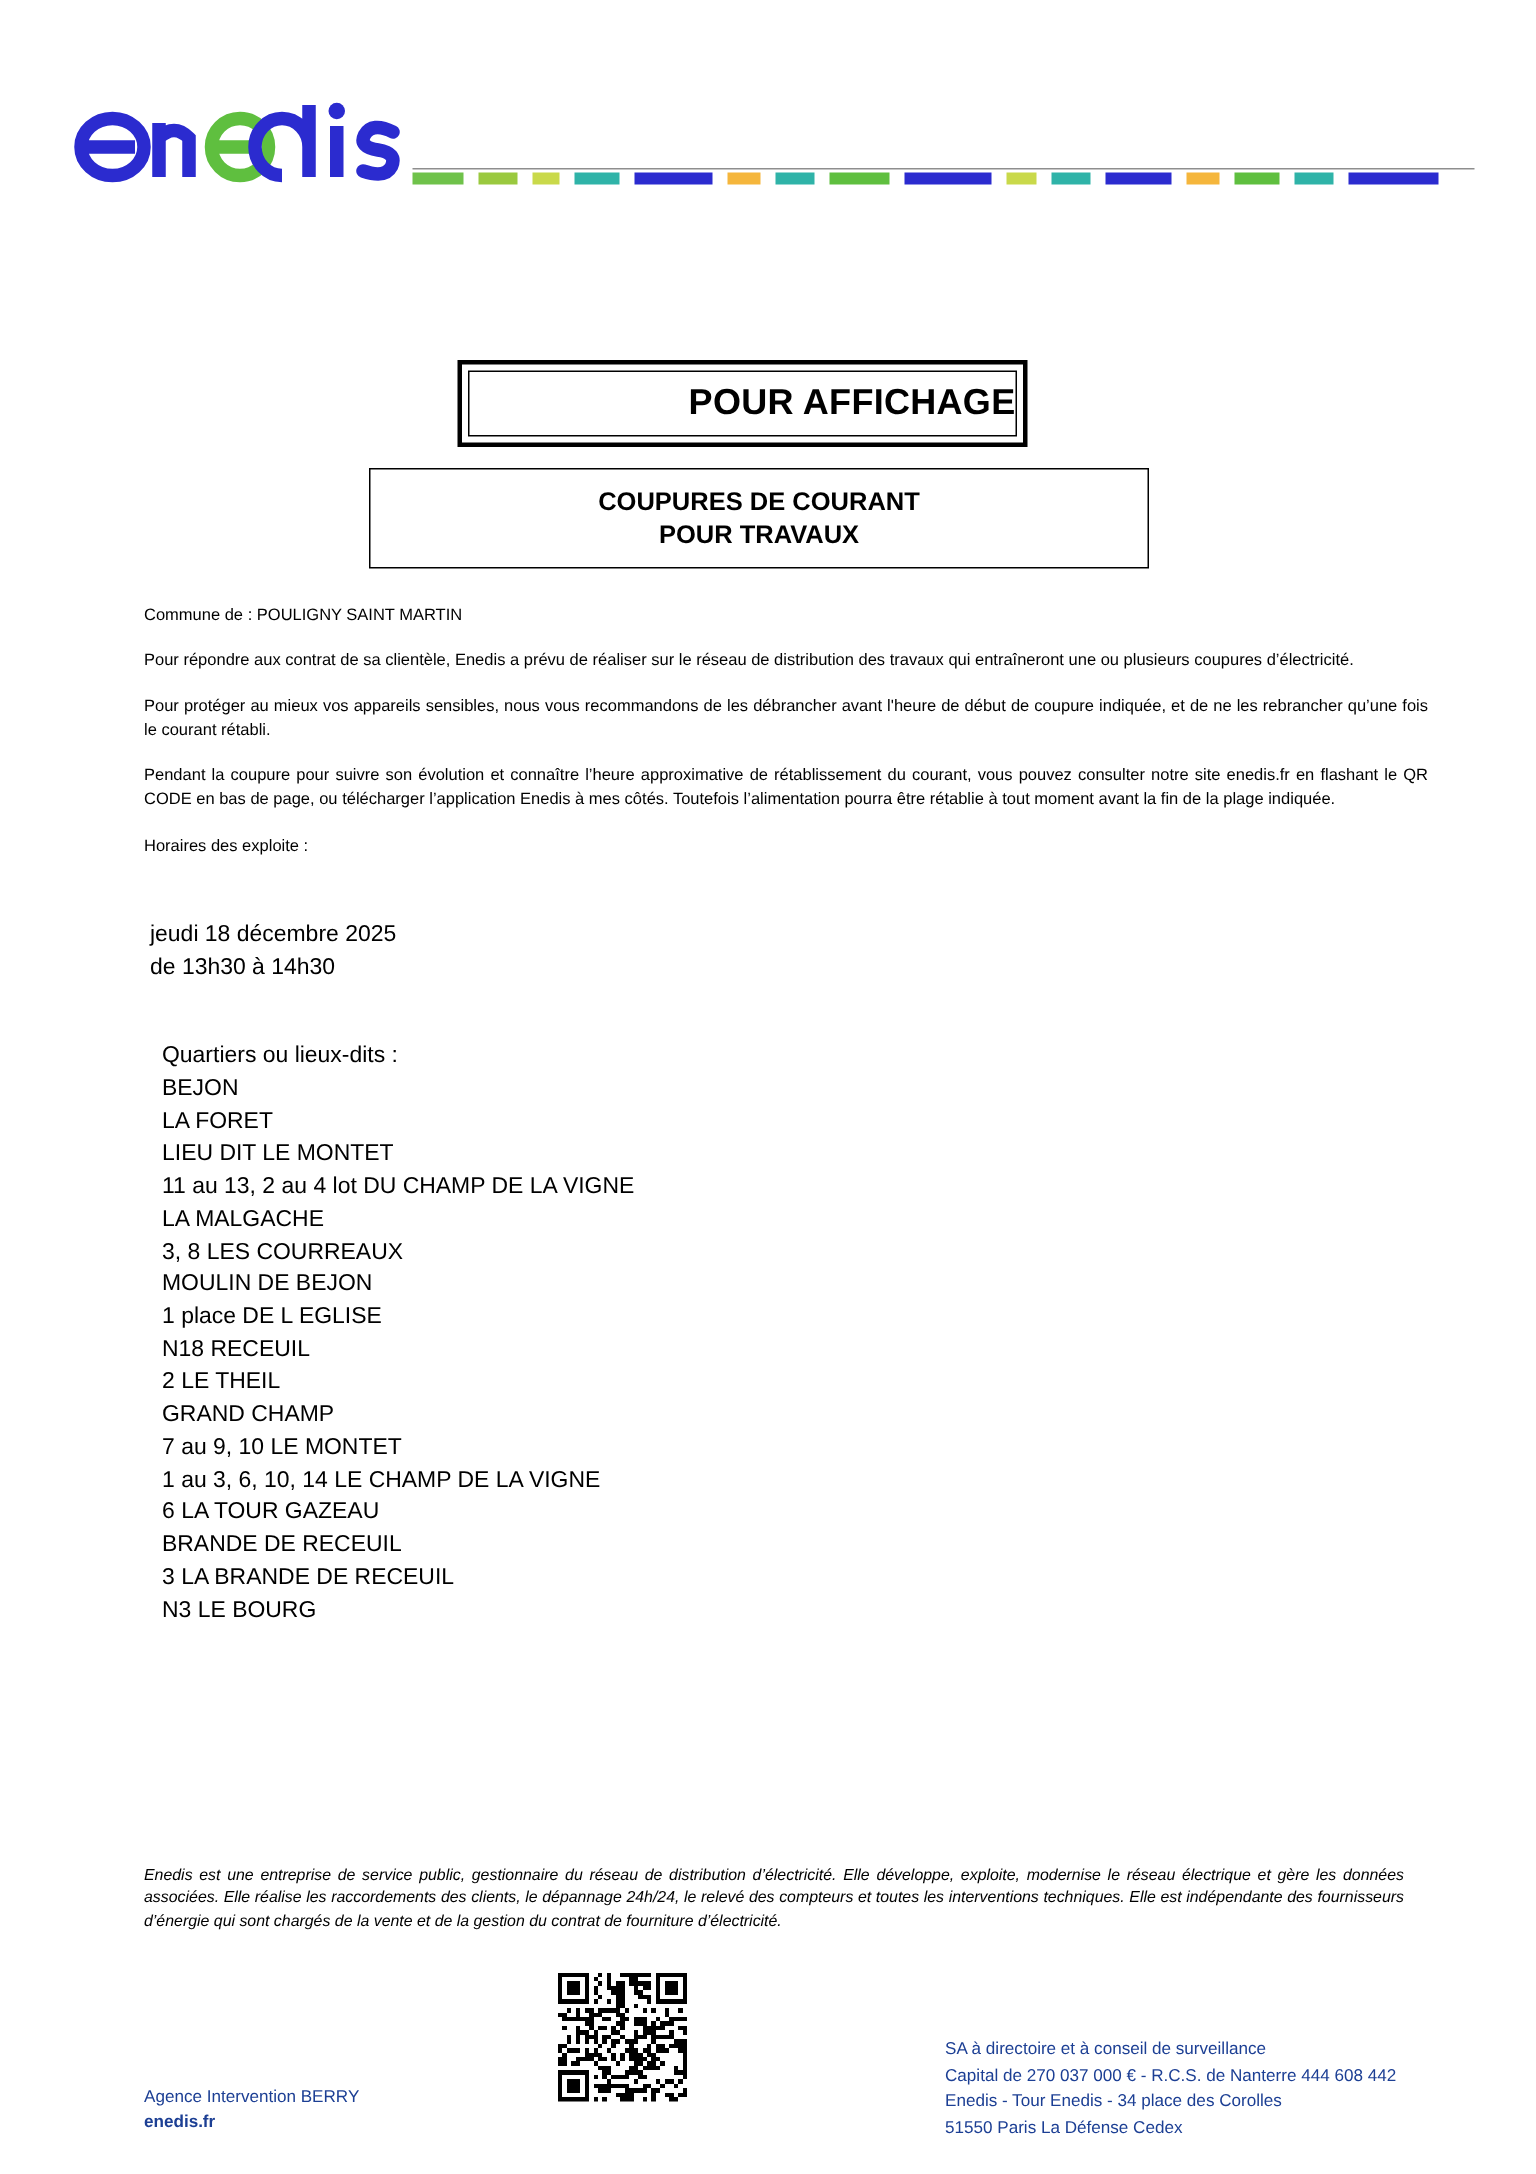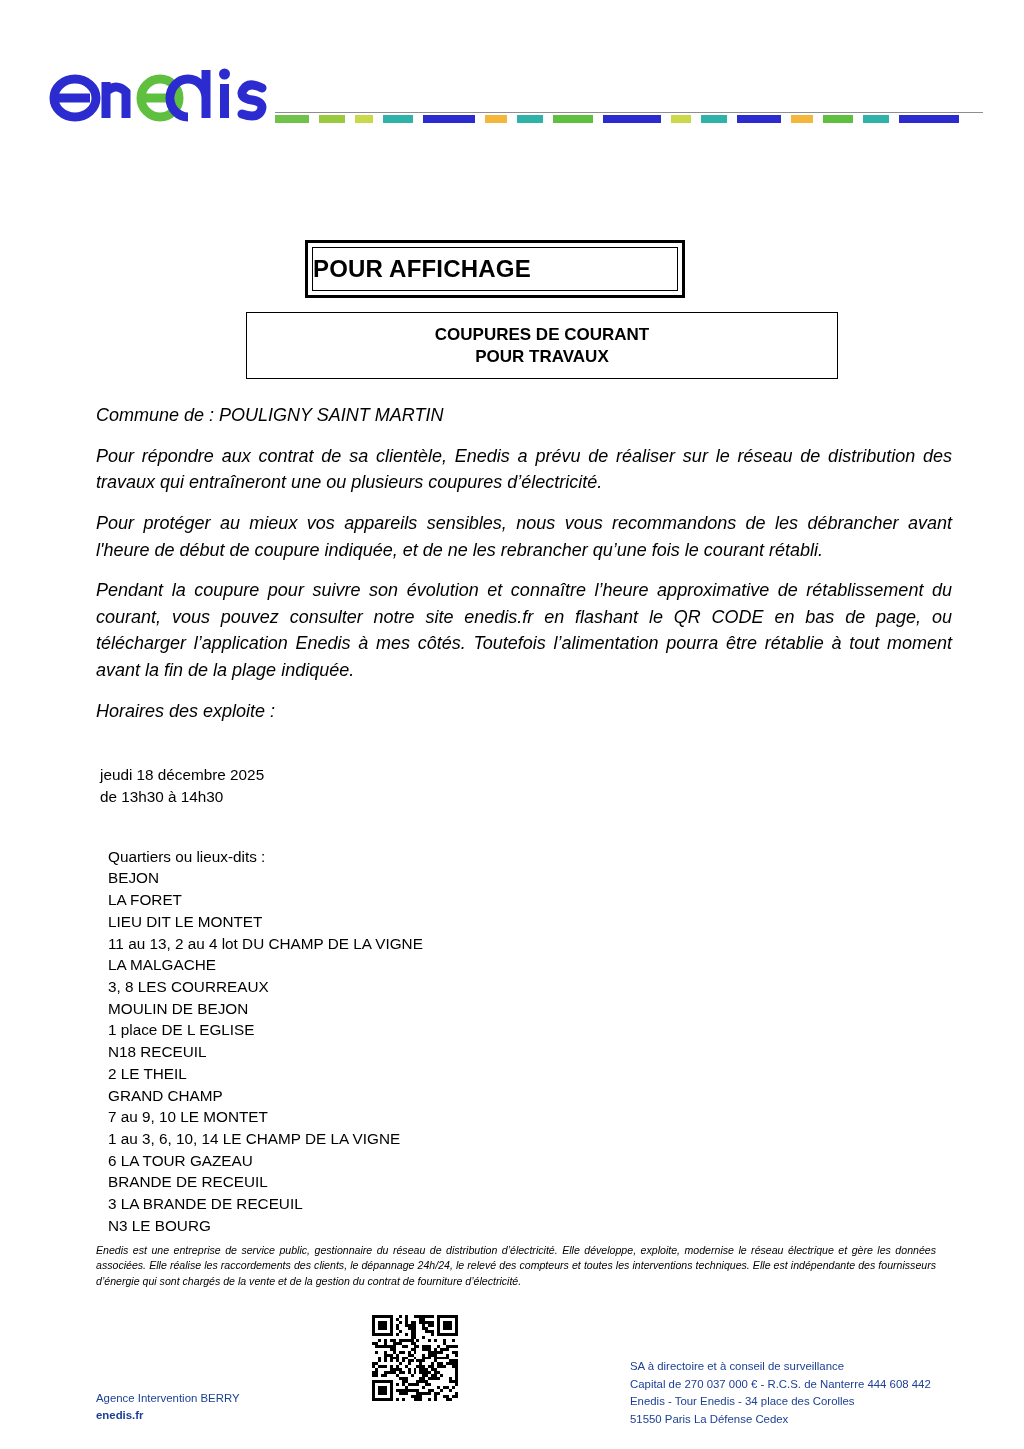--- a/index.html
+++ b/index.html
@@ -64,33 +64,33 @@
   }
   .pour-affichage-inner {
     position: absolute;
     left: 4px;
     top: 4px;
     right: 4px;
     bottom: 4px;
     border: 1px solid #000;
     display: flex;
     align-items: center;
-    justify-content: flex-start;
+    justify-content: flex-end;
   }
   .pour-affichage-inner span {
     font-size: 24px;
     font-weight: bold;
     letter-spacing: .2px;
   }
 
   .coupures-box {
     position: absolute;
     left: 246px;
     top: 312px;
-    width: 592px;
+    width: 520px;
     height: 67px;
     border: 1px solid #000;
     box-sizing: border-box;
     display: flex;
     flex-direction: column;
     align-items: center;
     justify-content: center;
     gap: 2px;
   }
   .coupures-box span {
@@ -99,25 +99,24 @@
   }
 
   
   .body-area {
     position: absolute;
     left: 96px;
     top: 402px;
     width: 856px;
   }
   .p {
-    font-size: 18px;
+    font-size: 11px;
     line-height: 1.48;
     margin: 0 0 14px 0;
     text-align: justify;
-    font-style: italic;
   }
   .p.nojust { text-align: left; }
 
   .schedule {
     font-size: 15.3px;
     line-height: 1.42;
     margin: 4px;
   }
   .schedule div { white-space: pre; }
 

